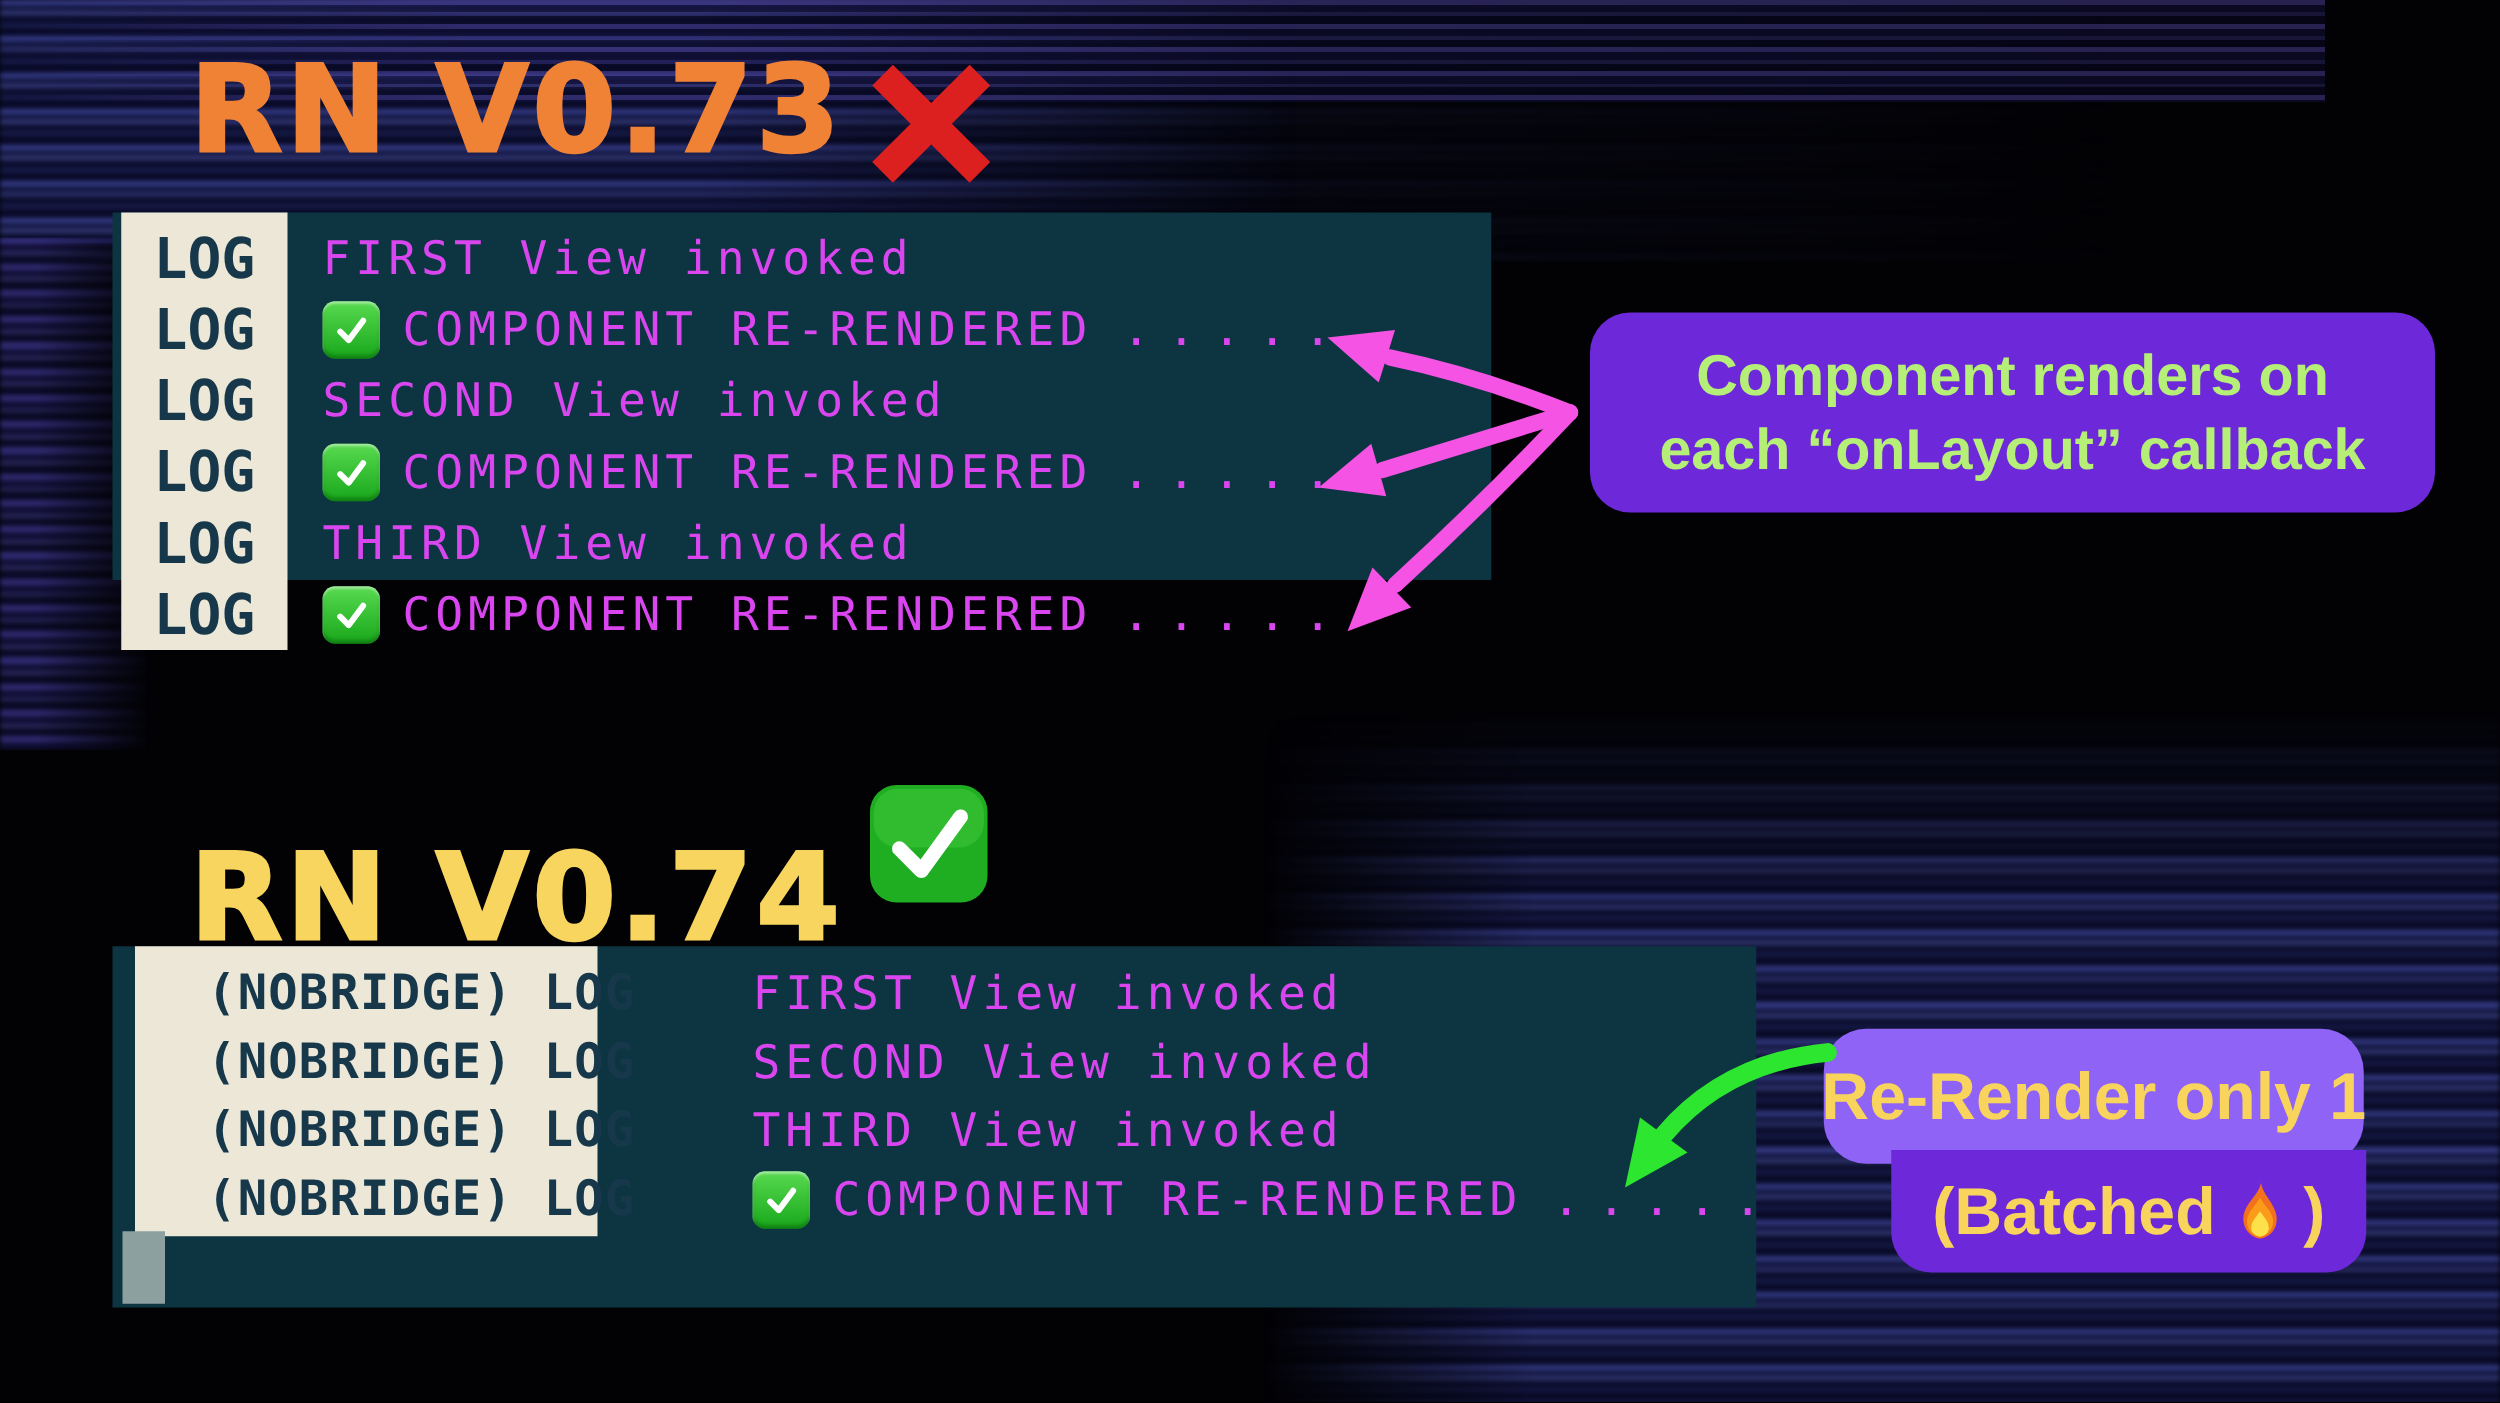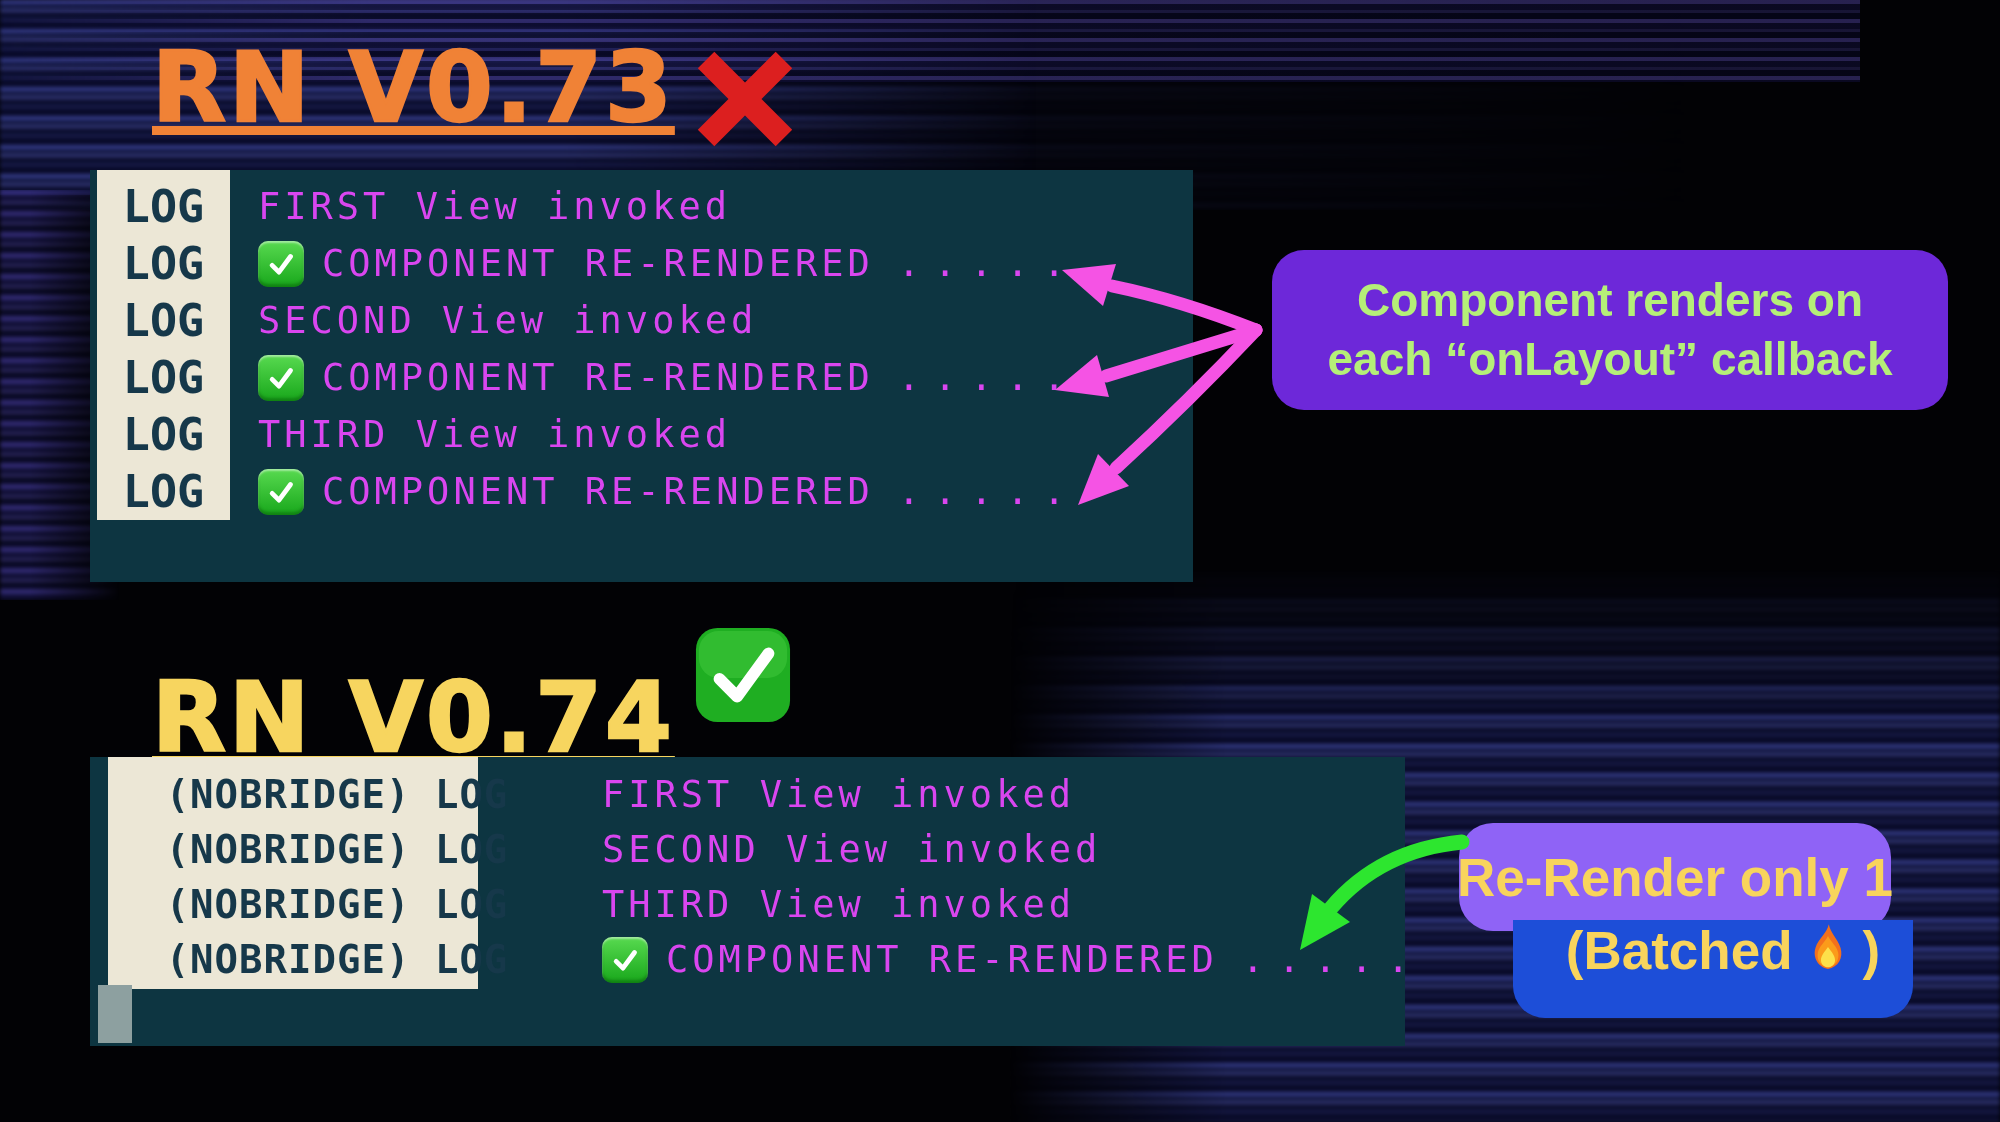--- a/index.html
+++ b/index.html
@@ -33,30 +33,30 @@
             mask-image:linear-gradient(to bottom,transparent 0,#000 30%);}
   .bg-bottom{left:140px;top:1040px;width:1860px;height:82px;opacity:.65;
     background-image:repeating-linear-gradient(180deg,
       rgba(74,63,149,.8) 0 4px, rgba(16,14,52,.95) 4px 10px,
       rgba(58,52,130,.6) 10px 13px, rgba(8,8,34,.95) 13px 19px);
     -webkit-mask-image:linear-gradient(to right,transparent 0,#000 20%);
             mask-image:linear-gradient(to right,transparent 0,#000 20%);}
 
   
   .title{position:absolute;font-weight:bold;font-size:96px;letter-spacing:3px;
-         -webkit-text-stroke:2.5px currentColor;white-space:nowrap;text-decoration:underline;}
+         -webkit-text-stroke:2.5px currentColor;white-space:nowrap;}
   .title-old{left:152px;top:32px;}
   .title-new{left:152px;top:618px;margin-top:44px;}
   .badge{position:absolute;}
   .cross-badge{left:686px;top:40px;width:118px;height:118px;}
   .check-badge-big{left:694px;top:626px;width:98px;height:98px;}
 
   
   .console{position:absolute;background:#0d3541;}
-  .console-old{left:90px;top:170px;width:1103px;height:412px;}
+  .console-old{left:90px;top:170px;width:1103px;height:294px;}
   .console-new{left:90px;top:757px;width:1315px;height:289px;}
   .gutter{position:absolute;background:#ece7d6;}
   .gutter-old{left:7px;top:0;width:133px;height:350px;}
   .gutter-new{left:18px;top:0;width:370px;height:232px;}
   .rows{position:absolute;left:0;right:0;}
   .rows-old{top:8px;}
   .rows-new{top:10px;padding-left:44px;}
   .row{display:flex;align-items:center;}
   .console-old .row{height:57px;}
   .console-new .row{height:55px;}
@@ -76,21 +76,21 @@
 
   
   .callout-old{position:absolute;left:1272px;top:250px;width:676px;height:160px;
     background:#6d28d9;border-radius:32px;display:flex;flex-direction:column;
     align-items:center;justify-content:center;gap:8px;}
   .callout-old .cl{font-family:"Liberation Sans",sans-serif;font-weight:bold;font-size:46px;
     color:#b5ef78;white-space:nowrap;line-height:1.1;}
   .callout-new-a{position:absolute;left:1459px;top:823px;width:432px;height:108px;
     background:#8f63f6;border-radius:34px;display:flex;align-items:center;justify-content:center;}
   .callout-new-b{position:absolute;left:1513px;top:920px;width:380px;height:98px;
-    background:#1d4ed8;border-radius:0 0 32px 32px;display:flex;justify-content:center;gap:10px;padding-left:20px;}
+    background:#6d28d9;border-radius:0 0 32px 32px;display:flex;align-items:center;justify-content:center;gap:10px;}
   .callout-new-a .cl,.callout-new-b .cl{font-family:"Liberation Sans",sans-serif;font-weight:bold;
     font-size:53px;color:#f8d45c;white-space:nowrap;}
 
   .overlay{position:absolute;left:0;top:0;width:2000px;height:1122px;pointer-events:none;}
 </style>
 </head>
 <body>
 
 <div class="canvas">
 

